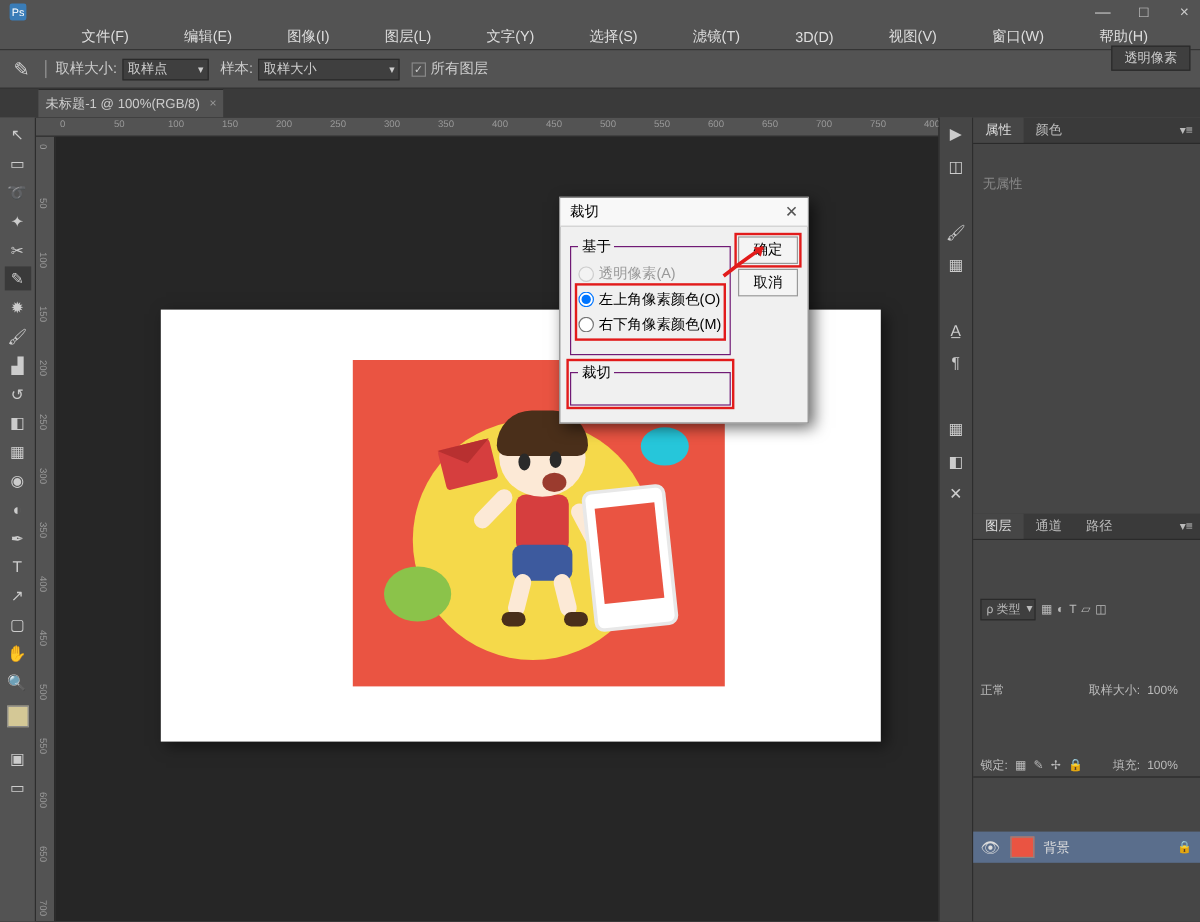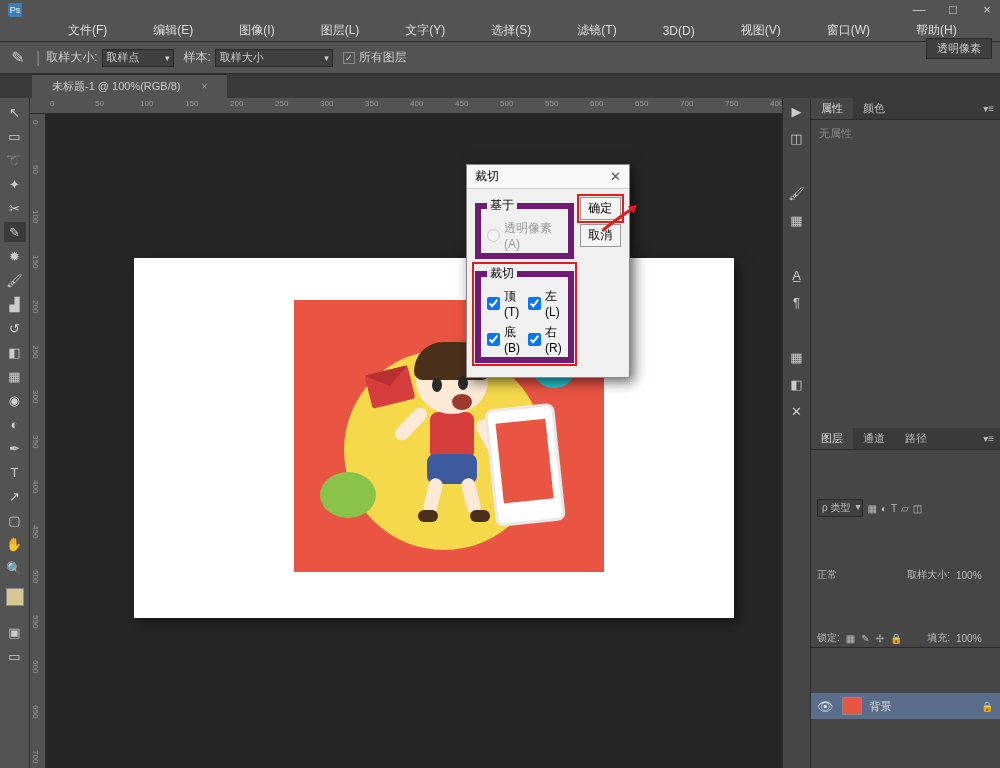--- a/index.html
+++ b/index.html
@@ -19,21 +19,21 @@
 .optionsbar { height: 32px; background: #535353; display: flex; align-items: center; padding-left: 8px; border-bottom: 1px solid #2d2d2d; }
 .opt-icon { width: 20px; height: 20px; margin-right: 8px; display: flex; align-items: center; justify-content: center; color: #ccc; }
 .opt-label { color: #ccc; font-size: 12px; margin-right: 4px; }
 .opt-select { background: #3f3f3f; border: 1px solid #2a2a2a; color: #ccc; font-size: 11px; padding: 1px 16px 1px 4px; height: 18px; position: relative; display: inline-flex; align-items: center; margin-right: 10px; }
 .opt-select::after { content: "▾"; position: absolute; right: 3px; font-size: 9px; }
 .opt-check { width: 12px; height: 12px; border: 1px solid #888; margin-right: 4px; display: inline-flex; align-items: center; justify-content: center; font-size: 9px; color: #ccc; }
 .basic-fn { position: absolute; right: 8px; top: 38px; background: #3f3f3f; border: 1px solid #2a2a2a; color: #ccc; font-size: 11px; padding: 2px 10px; }
 
 
 .tabbar { height: 24px; background: #3a3a3a; display: flex; align-items: flex-end; padding-left: 32px; }
-.doc-tab { background: #535353; color: #ccc; font-size: 11px; padding: 4px 20px; border-top: 1px solid #2a2a2a; display: flex; align-items: center; gap: 21px; }
+.doc-tab { background: #535353; color: #ccc; font-size: 11px; padding: 4px 6px; border-top: 1px solid #2a2a2a; display: flex; align-items: center; gap: 8px; }
 .doc-tab .tabx { color: #999; font-size: 10px; }
 
 
 .main { display: flex; height: 670px; }
 .toolbox { width: 30px; background: #535353; border-right: 1px solid #2d2d2d; display: flex; flex-direction: column; align-items: center; padding-top: 4px; gap: 4px; }
 .tool { width: 22px; height: 20px; display: flex; align-items: center; justify-content: center; color: #ccc; font-size: 13px; cursor: pointer; }
 .tool.active { background: #3a3a3a; }
 .swatch { width: 18px; height: 18px; background: #d4c896; border: 1px solid #888; margin-top: 6px; position: relative; }
 .swatch::after { content: ""; position: absolute; width: 18px; height: 18px; background: #222; border: 1px solid #888; left: 6px; top: 6px; z-index: -1; }
 
@@ -69,41 +69,41 @@
 
 
 .rightcol { width: 28px; background: #464646; border-left: 1px solid #2d2d2d; display: flex; flex-direction: column; align-items: center; padding-top: 6px; gap: 12px; }
 .rightcol div { color: #ccc; font-size: 13px; cursor: pointer; }
 .panels { width: 190px; background: #464646; border-left: 1px solid #2d2d2d; display: flex; flex-direction: column; }
 .panel-tabs { height: 22px; background: #3a3a3a; display: flex; align-items: center; font-size: 11px; color: #bbb; border-bottom: 1px solid #2a2a2a; }
 .panel-tabs div { padding: 3px 10px; cursor: pointer; }
 .panel-tabs .active { background: #464646; color: #ddd; }
 .panel-tabs .pmenu { margin-left: auto; padding: 3px 6px; font-size: 10px; }
 .panel-body { flex: 1; padding: 6px 8px; color: #888; font-size: 11px; }
-.props-panel { height: 330px; display: flex; flex-direction: column; }
+.props-panel { height: 330px; display: flex; flex-direction: column; gap: 20px; }
 .layers-panel { flex: 1; display: flex; flex-direction: column; gap: 45px; }
 .layers-opts { display: flex; align-items: center; gap: 4px; padding: 4px 6px; font-size: 10px; color: #bbb; }
 .layers-opts .sel { background: #3f3f3f; border: 1px solid #2a2a2a; padding: 1px 12px 1px 4px; position: relative; }
 .layers-opts .sel::after { content: "▾"; position: absolute; right: 2px; }
 .layers-row2 { display: flex; align-items: center; padding: 2px 6px; font-size: 10px; color: #bbb; gap: 6px; }
 .lock-row { display: flex; align-items: center; padding: 2px 6px; font-size: 10px; color: #bbb; gap: 6px; border-bottom: 1px solid #2a2a2a; }
 .layer-item { display: flex; align-items: center; height: 26px; background: #5a6e8c; font-size: 11px; color: #ddd; padding: 0 6px; gap: 8px; }
 .layer-thumb { width: 20px; height: 18px; background: #ea5442; border: 1px solid #888; }
 .layer-eye { font-size: 13px; }
 .layer-lock { margin-left: auto; font-size: 10px; }
 
 
-.dialog { position: absolute; left: 466px; top: 164px; width: 164px; background: #f0f0f0; border: 1px solid #888; box-shadow: 4px 4px 12px rgba(0,0,0,0.6); font-size: 12px; }
+.dialog { position: absolute; left: 466px; top: 164px; width: 208px; background: #f0f0f0; border: 1px solid #888; box-shadow: 4px 4px 12px rgba(0,0,0,0.6); font-size: 12px; }
 .dlg-title { height: 24px; background: #f8f8f8; display: flex; align-items: center; padding: 0 8px; border-bottom: 1px solid #ccc; }
 .dlg-title .x { margin-left: auto; font-size: 13px; color: #555; cursor: pointer; }
 .dlg-body { padding: 8px; display: flex; gap: 6px; }
 .dlg-left { flex: 1; }
 .dlg-right { width: 50px; display: flex; flex-direction: column; gap: 4px; }
 .dlg-btn { border: 1px solid #999; background: #f4f4f4; padding: 2px 4px; font-size: 12px; cursor: pointer; text-align: center; }
-fieldset { border: 6px solid #701a75; padding: 4px 6px 0; margin-bottom: 6px; }
+fieldset { border: 1px solid #701a75; padding: 4px 6px 14px; margin-bottom: 6px; }
 legend { font-size: 12px; padding: 0 3px; }
 .radio-row, .check-row { display: flex; align-items: center; gap: 4px; padding: 2px 0; font-size: 12px; }
 .radio-row input, .check-row input { margin: 0; }
 .radio-row.disabled { color: #999; }
 .hl-red { outline: 2px solid #e21b1b; outline-offset: 1px; }
 .check-grid { display: grid; grid-template-columns: 1fr 1fr; gap: 1px 8px; }
 .arrow { position: absolute; left: 598px; top: 198px; width: 50px; height: 36px; pointer-events: none; }
 .arrow svg { width: 100%; height: 100%; }
 </style>
 </head>
@@ -311,41 +311,33 @@
     <span class="x">✕</span>
   </div>
   <div class="dlg-body">
     <div class="dlg-left">
       <fieldset>
         <legend>基于</legend>
         <div class="radio-row disabled">
           <input type="radio" disabled="" style="">
           <span>透明像素(A)</span>
         </div>
+        <div class="hl-red">
+          <div class="radio-row">
+            <input type="radio" checked="" style="">
+            <span>左上角像素颜色(O)</span>
+          </div>
+          <div class="radio-row">
+            <input type="radio" style="">
+            <span>右下角像素颜色(M)</span>
+          </div>
+        </div>
       </fieldset>
       <fieldset class="hl-red">
         <legend>裁切</legend>
-        <div class="check-grid">
-          <div class="check-row">
-              <input type="checkbox" checked="" style="">
-              <span>顶(T)</span>
-            </div>
-          <div class="check-row">
-              <input type="checkbox" checked="" style="">
-              <span>左(L)</span>
-            </div>
-          <div class="check-row">
-              <input type="checkbox" checked="" style="">
-              <span>底(B)</span>
-            </div>
-          <div class="check-row">
-              <input type="checkbox" checked="" style="">
-              <span>右(R)</span>
-            </div>
-        </div>
       </fieldset>
     </div>
     <div class="dlg-right">
       <div class="dlg-btn hl-red">确定</div>
       <div class="dlg-btn">取消</div>
     </div>
   </div>
 </div>
 
 <div class="arrow">

